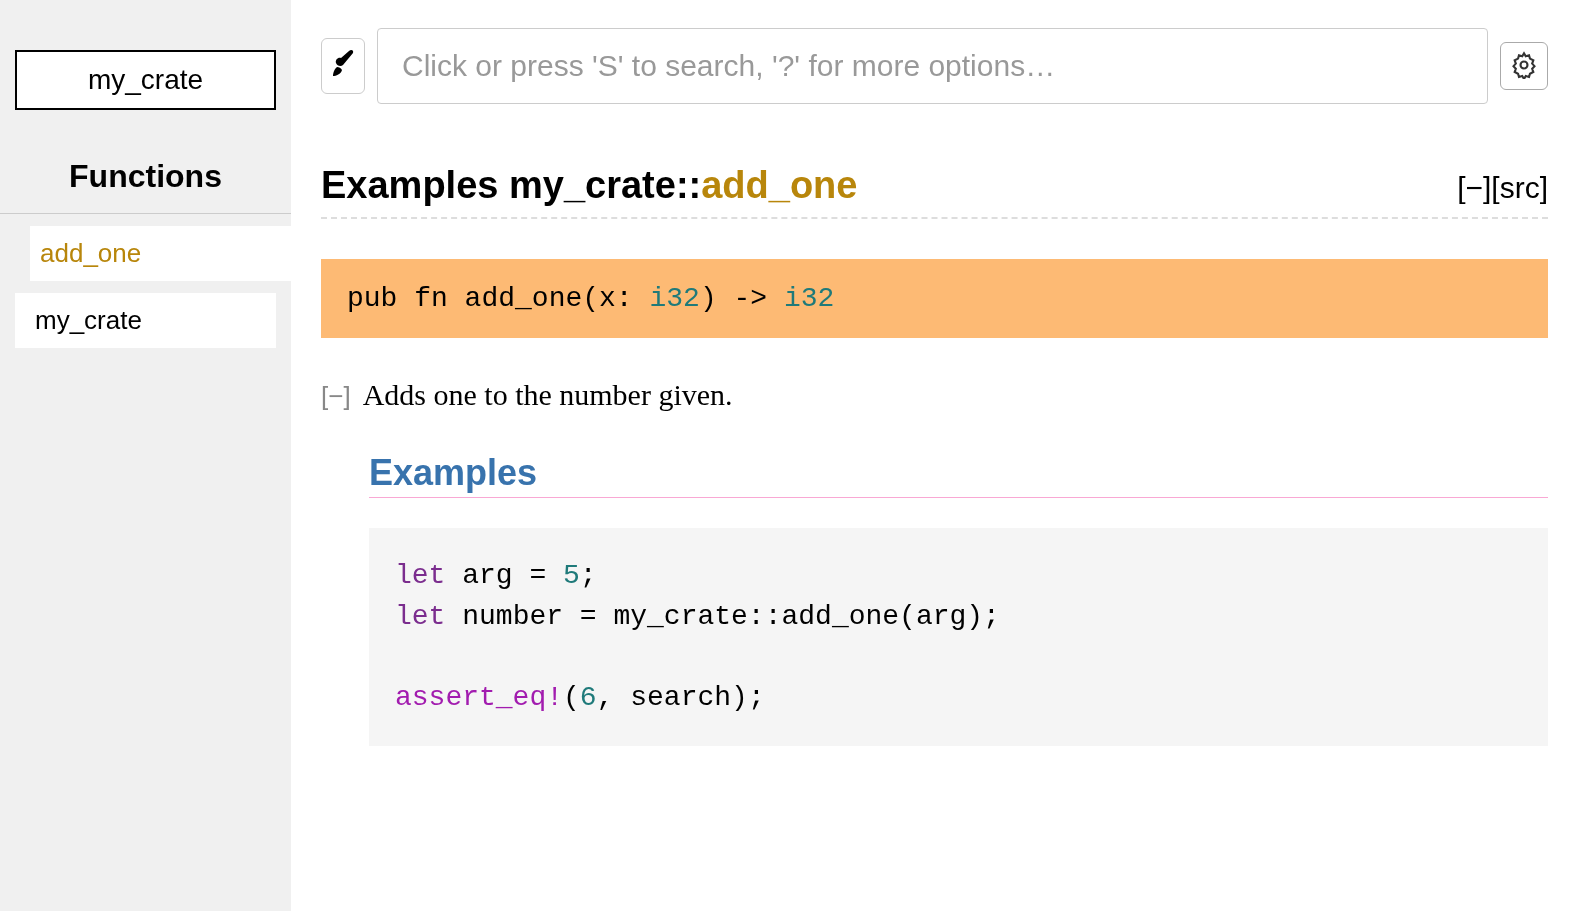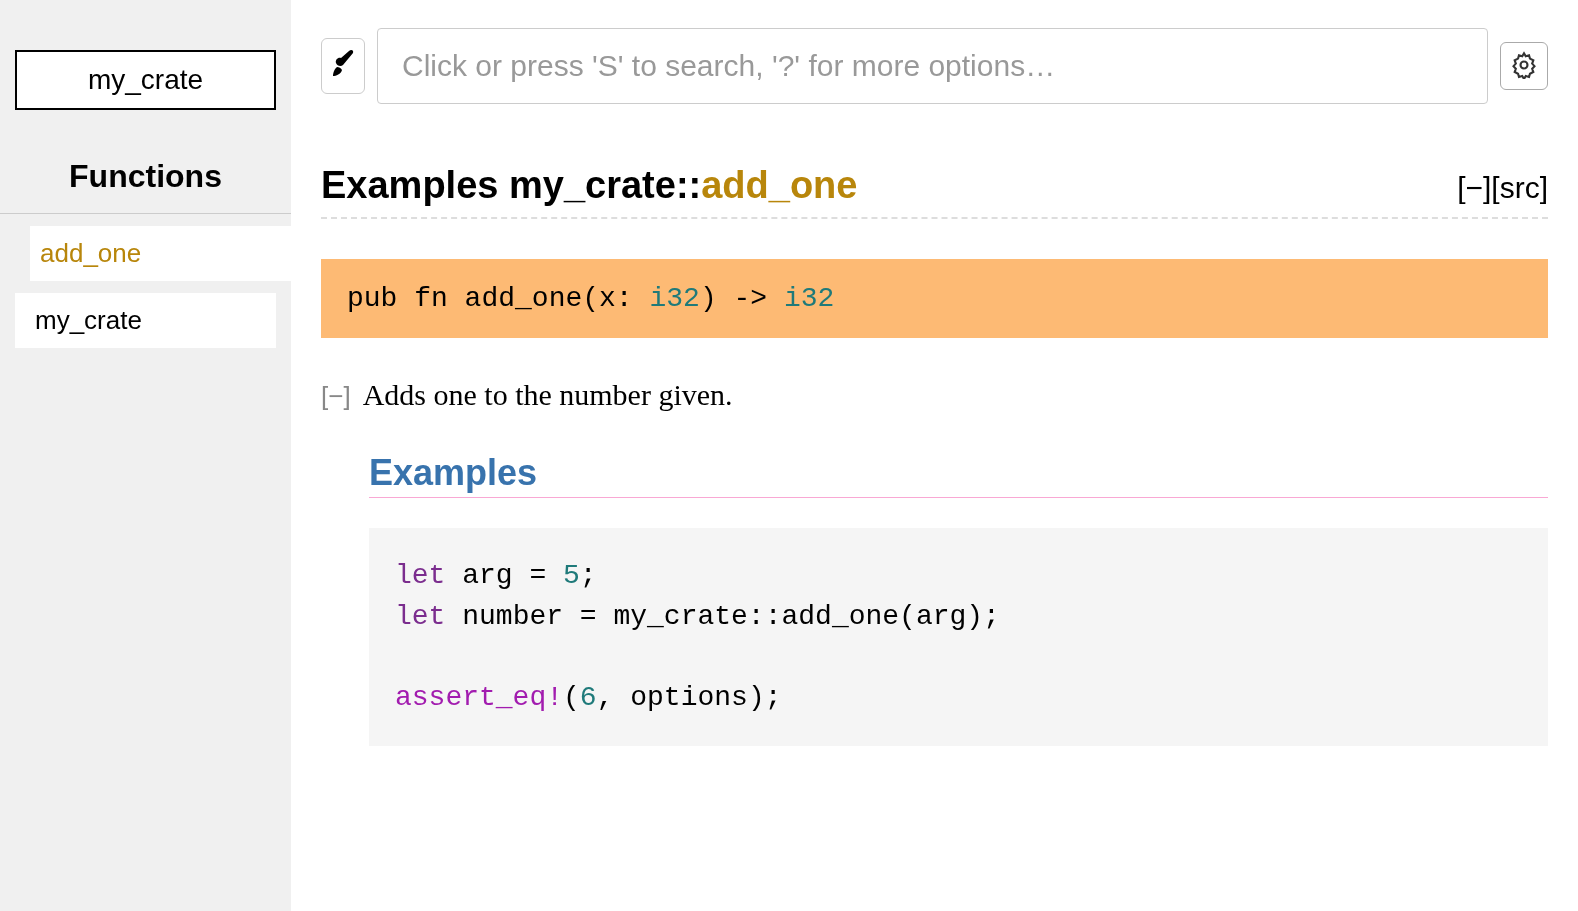--- a/index.html
+++ b/index.html
@@ -221,15 +221,15 @@
   <div class="doc-summary">
     <span class="collapse-toggle">[−]</span>
     <span>Adds one to the number given.</span>
   </div>
 
   <div class="doc-section">
     <h2 class="doc-section-title">Examples</h2>
     <div class="code-block"><span class="kw">let</span><span> arg = </span><span class="num">5</span><span>;</span>
 <span class="kw">let</span><span> number = my_crate::add_one(arg);</span>
 
-<span class="macro">assert_eq!</span><span>(</span><span class="num">6</span><span>, options);</span></div>
+<span class="macro">assert_eq!</span><span>(</span><span class="num">6</span><span>, search);</span></div>
   </div>
 </main>
 
 </body></html>

